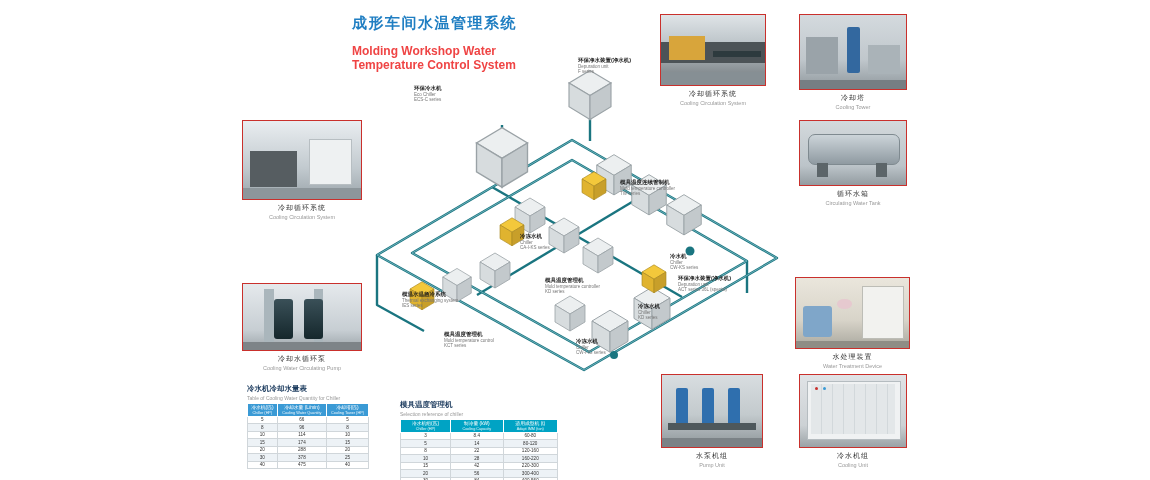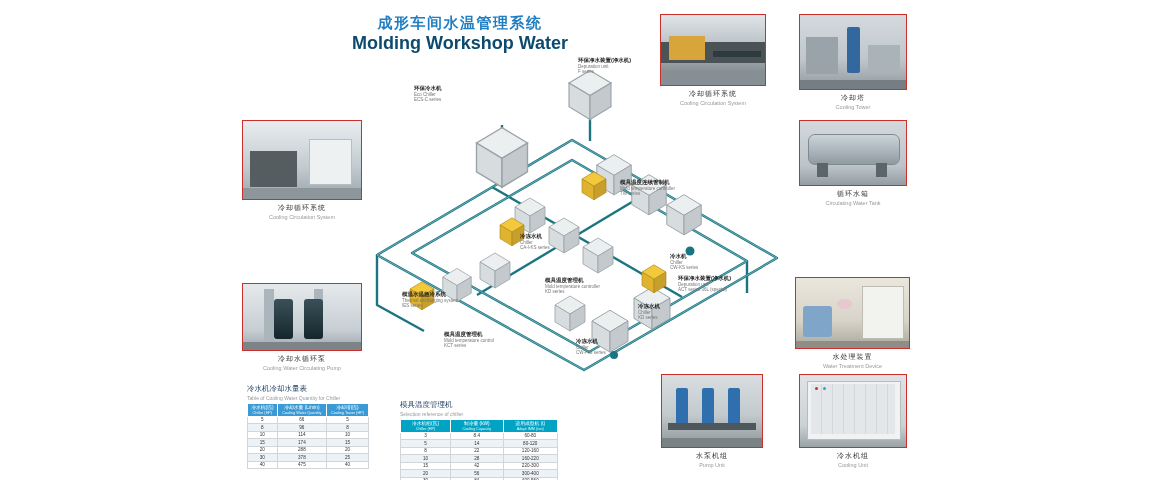--- a/index.html
+++ b/index.html
@@ -1,59 +1,60 @@
 <!DOCTYPE html>
 <html><head>
 <meta charset="utf-8">
 <style>
   html,body{margin:0;padding:0;background:#ffffff;}
   body{width:1150px;height:480px;overflow:hidden;font-family:"Liberation Sans","DejaVu Sans",sans-serif;}
   .page{position:relative;width:1150px;height:480px;background:#fff;}
 
   
   .title-block{position:absolute;left:352px;top:14px;}
-  .title-cn{font-size:15px;font-weight:bold;color:#1f7ec2;letter-spacing:1.5px;text-align:center;}
-  .title-en{font-size:18px;font-weight:bold;color:#0c4a6e;line-height:1.2;margin-top:0;}
+  .title-cn{font-size:15px;font-weight:bold;color:#1f7ec2;letter-spacing:1.5px;}
+  .title-en{font-size:12px;font-weight:bold;color:#ef4444;line-height:1.2;margin-top:11px;}
 
   
   .photo-card{position:absolute;}
   .photo-frame{position:relative;border:1px solid #c9302c;overflow:hidden;background:#dfe3e6;}
   .ph{position:absolute;}
   .cap-cn{font-size:7px;color:#333;text-align:center;margin-top:3px;letter-spacing:1px;}
   .cap-en{font-size:5.5px;color:#999;text-align:center;margin-top:1px;}
 
   
   .diagram{position:absolute;left:352px;top:55px;width:450px;height:335px;}
   .dlabel{position:absolute;width:74px;line-height:1.2;}
   .dl-cn{font-size:5.5px;color:#1c1c1c;font-weight:bold;}
   .dl-en{font-size:4.5px;color:#777;}
   .dl-series{font-size:4.5px;color:#777;}
 
   
   .table-block{position:absolute;}
-  .tbl-title{font-size:7.5px;font-weight:normal;color:#1d3c5f;}
+  .tbl-title{font-size:7.5px;font-weight:bold;color:#1d3c5f;}
   .tbl-sub{font-size:5px;color:#999;margin:1px 0 2px 0;}
   table.tbl{border-collapse:collapse;width:100%;}
   table.tbl th{color:#fff;font-weight:normal;padding:1px;border:0.5px solid #fff;vertical-align:middle;}
   table.t1 th{background:#3a9ad5;}
   table.t2 th{background:#00a3c4;}
   .th-cn{display:block;font-size:4.8px;line-height:1.15;}
   .th-en{display:block;font-size:3.8px;line-height:1.1;opacity:.9;}
   table.tbl td{font-size:4.6px;text-align:center;border:0.5px solid #d0d6da;padding:0.5px 2px;color:#333;background:#fff;line-height:1.2;}
   table.tbl tr:nth-child(even) td{background:#edf2f6;}
 </style>
 </head>
 <body>
 
 <div class="page">
 
   <div class="title-block">
     <div class="title-cn">成形车间水温管理系统</div>
     <div class="title-en">
       <div>Molding Workshop Water</div>
+      <div>Temperature Control System</div>
     </div>
   </div>
 
   <div class="photo-card" style="left:242px;top:120px;width:120px">
     <div class="photo-frame" style="height:78px;background:linear-gradient(180deg,#e9edf0 0%,#c2cacf 60%,#9aa4aa 100%)">
       <div class="ph" style="left:6%;bottom:16%;width:40%;height:46%;background:#565d61"></div>
       <div class="ph" style="right:8%;bottom:18%;width:34%;height:56%;background:#eef1f2;border:1px solid #b7bec2"></div>
       <div class="ph" style="left:0;bottom:0;width:100%;height:14%;background:#8d969b"></div>
     </div>
     <div class="cap-cn">冷却循环系统</div>

